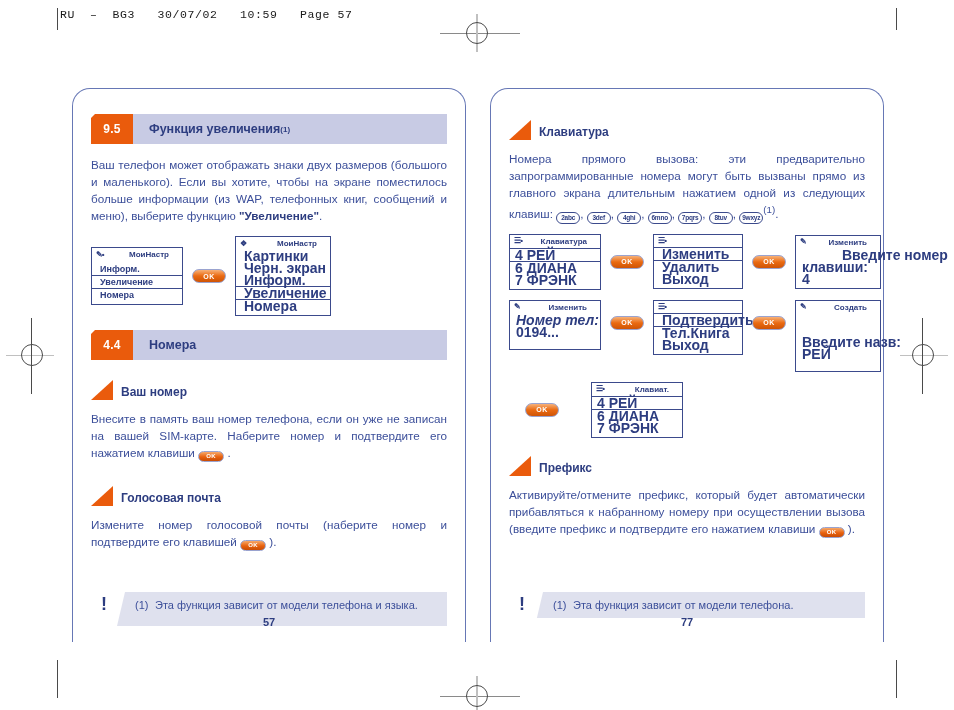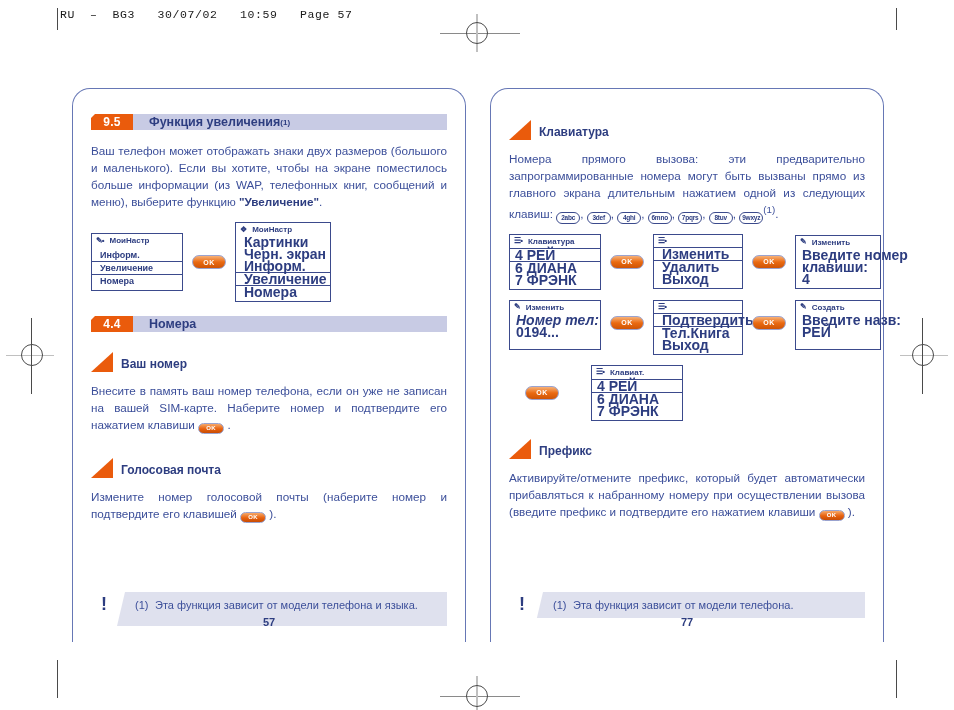--- a/index.html
+++ b/index.html
@@ -53,21 +53,21 @@
     height:500px;
   }
   .page-num {
     position:absolute; left:0; right:0; bottom:14px;
     text-align:center;
     font-size:11px; font-weight:bold; color:#2d3d80;
   }
   
   .sec-head {
     display:flex; align-items:stretch;
-    height:16px;
+    height:30px;
     margin-bottom:12px;
   }
   .sec-num {
     background:#ea5b0c;
     color:#ffffff;
     font-size:12px; font-weight:bold;
     min-width:42px;
     display:flex; align-items:center; justify-content:center;
     clip-path:polygon(0 4px, 4px 0, 100% 0, 100% 100%, 0 100%);
     letter-spacing:0.2px;
@@ -150,21 +150,21 @@
   .screen .scr-head {
     display:flex; align-items:center;
     gap:6px;
     padding:0 5px 2px 4px;
     font-size:8px; font-weight:bold; color:#2d3d80;
   }
   .screen .scr-head .ic {
     font-size:8px; color:#2d3d80; line-height:1;
     letter-spacing:-1px;
   }
-  .screen .scr-head .ttl { flex:1; text-align:left; padding-right:8px;}
+  .screen .scr-head .ttl { flex:1; text-align:right; padding-right:8px;}
   .screen .rows { }
   .screen .row {
     font-size:14px; font-weight:bold; color:#2d3d80;
     padding:1px 4px 1px 8px;
     line-height:10px;
     white-space:nowrap;
   }
   .screen .row.sel {
     border-top:1px solid #3b4a8c;
     border-bottom:1px solid #3b4a8c;
@@ -358,21 +358,21 @@
           <div class="row plain">Выход</div>
         </div>
       </div>
       <div class="ok-btn">OK</div>
       <div class="screen" style="width:86px;">
         <div class="scr-head">
           <span class="ic">✎</span>
           <span class="ttl">Изменить</span>
         </div>
         <div class="rows">
-          <div class="row plain" style="padding-left:6px;">Введите номер</div>
+          <div class="row plain" style="padding-left:6px;margin-left:40px;">Введите номер</div>
           <div class="row plain" style="padding-left:6px;">клавиши:</div>
           <div class="row plain" style="padding-left:6px;">4</div>
         </div>
       </div>
     </div>
 
     <div class="flow-row" style="align-items:flex-start;">
       <div class="screen" style="width:92px;">
         <div class="scr-head">
           <span class="ic">✎</span>
@@ -395,21 +395,21 @@
           <div class="row plain">Выход</div>
         </div>
       </div>
       <div class="ok-btn" style="margin-top:16px;">OK</div>
       <div class="screen" style="width:86px;">
         <div class="scr-head">
           <span class="ic">✎</span>
           <span class="ttl">Создать</span>
         </div>
         <div class="rows">
-          <div class="row plain" style="padding-left:6px;">Введите назв:</div>
+          <div class="row plain" style="padding-left:6px;margin-top:22px;">Введите назв:</div>
           <div class="row plain" style="padding-left:6px;padding-bottom:9px;">РЕЙ</div>
         </div>
       </div>
     </div>
 
     <div class="flow-row" style="margin-bottom:16px;">
       <div class="ok-btn" style="margin-left:16px;margin-right:32px;">OK</div>
       <div class="screen" style="width:92px;">
         <div class="scr-head">
           <span class="ic">☰•</span>

